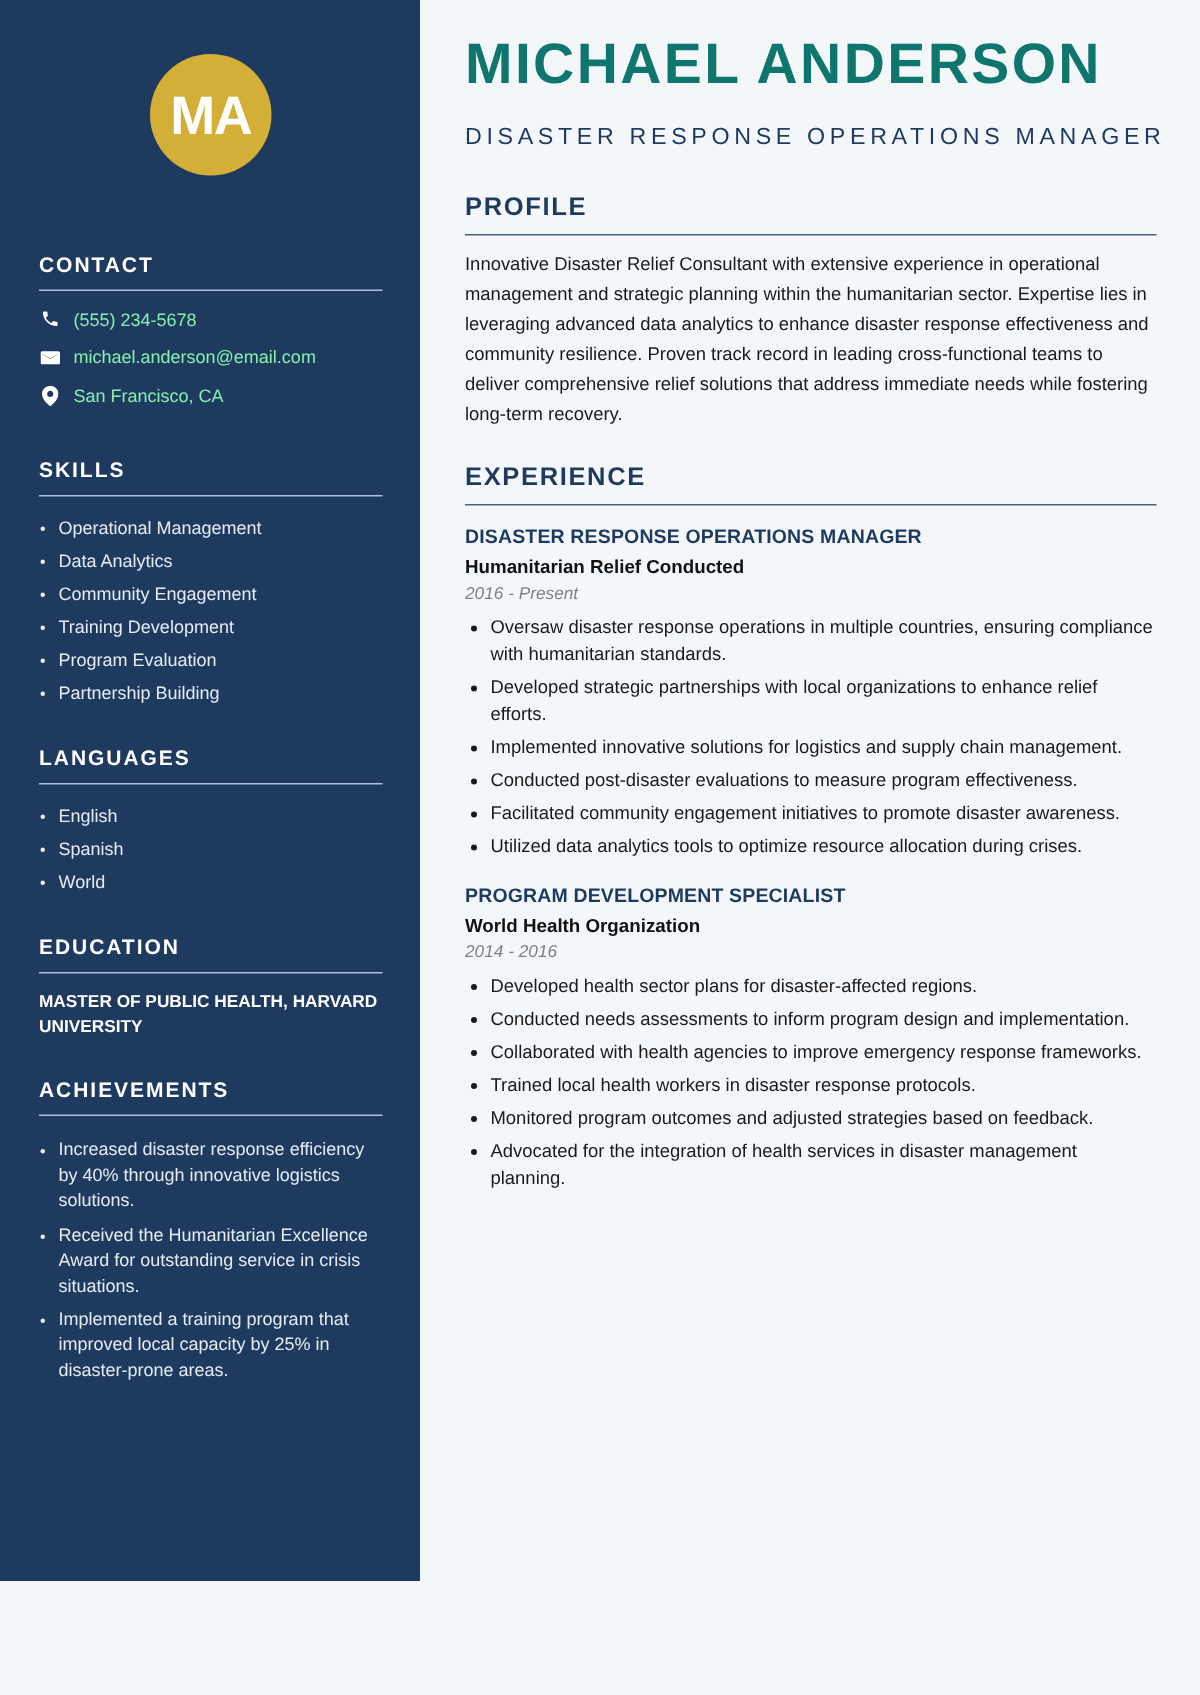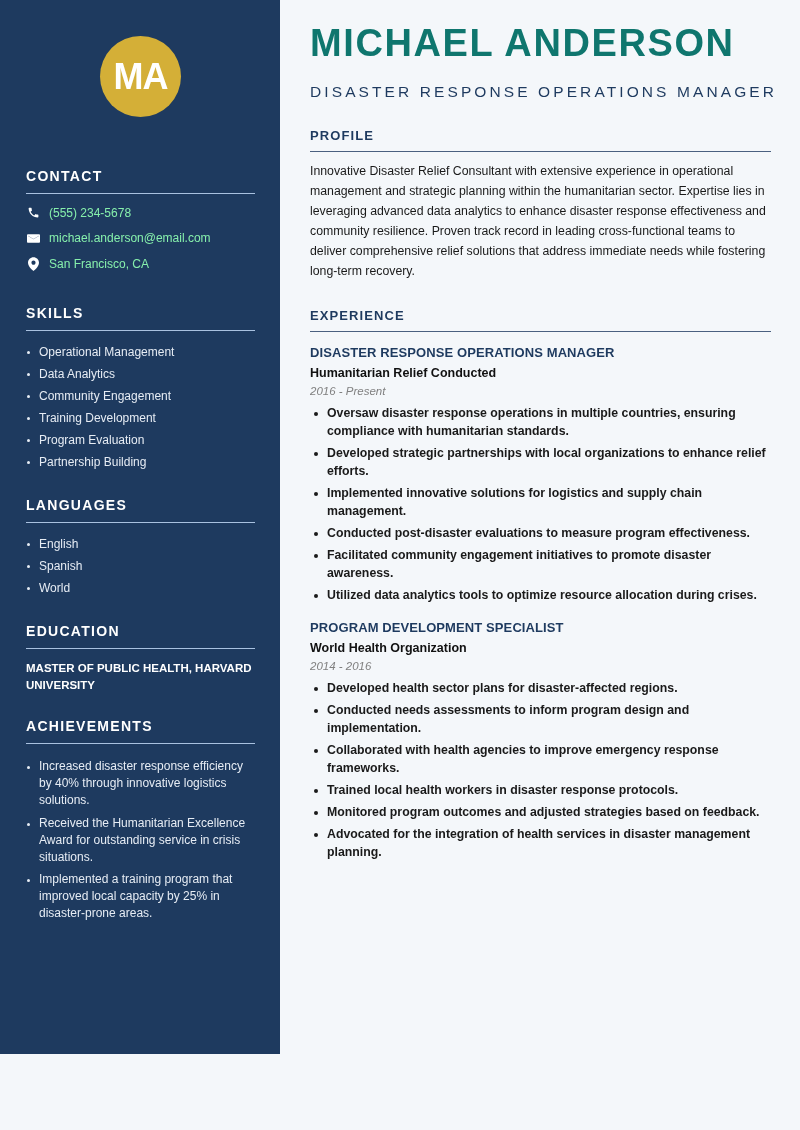--- a/index.html
+++ b/index.html
@@ -14,28 +14,28 @@
     .side-list { list-style: none; margin-top: 10px; }
     .side-list li { position: relative; padding-left: 13px; font-size: 12px; line-height: 22px; color: #e6ecf4; }
     .side-list li::before { content: ""; position: absolute; left: 1px; top: 10px; width: 3px; height: 3px; background: #e6ecf4; border-radius: 50%; }
     .ach-list li { line-height: 17px; margin-bottom: 5.5px; }
     .ach-list li::before { top: 8px; }
     .edu-degree { margin-top: 11px; font-size: 11.5px; font-weight: bold; line-height: 17px; color: #ffffff; }
 
     .main { position: absolute; left: 310px; top: 0; width: 461px; color: #1a1a1a; }
     .name { position: absolute; top: 22px; left: 0; font-size: 38px; font-weight: bold; letter-spacing: 1.6px; color: #0f766e; white-space: nowrap; }
     .role { position: absolute; top: 83px; left: 0; font-size: 15.5px; letter-spacing: 3.1px; color: #1e3a5f; white-space: nowrap; }
-    .main-title { font-size: 13px; font-weight: bold; letter-spacing: 1.1px; color: #1e3a5f; padding-bottom: 8px; border-bottom: 1.5px solid #4a6080; }
+    .main-title { font-size: 17px; font-weight: bold; letter-spacing: 1.1px; color: #1e3a5f; padding-bottom: 8px; border-bottom: 1.5px solid #4a6080; }
     .sec { position: absolute; left: 0; width: 461px; }
     .profile-text { margin-top: 9px; font-size: 12.3px; line-height: 20px; color: #1a1a1a; }
     .job-title { font-size: 13px; font-weight: bold; color: #1e3a5f; letter-spacing: 0.1px; }
     .job-company { margin-top: 6px; font-size: 12.5px; font-weight: bold; color: #111111; }
     .job-dates { margin-top: 5px; font-size: 11.5px; font-style: italic; color: #808080; }
     .job-list { list-style: none; margin-top: 7px; }
-    .job-list li { position: relative; padding-left: 17px; font-size: 12.3px; line-height: 18px; margin-bottom: 4px; color: #1a1a1a; font-weight: bold; }
+    .job-list li { position: relative; padding-left: 17px; font-size: 12.3px; line-height: 18px; margin-bottom: 4px; color: #1a1a1a; }
     .job-list li::before { content: ""; position: absolute; left: 4px; top: 8px; width: 4px; height: 4px; background: #1a1a1a; border-radius: 50%; }
   </style>
 </head>
 <body>
 
 <div class="sidebar">
   <div class="avatar">
     <span>MA</span>
   </div>
 

